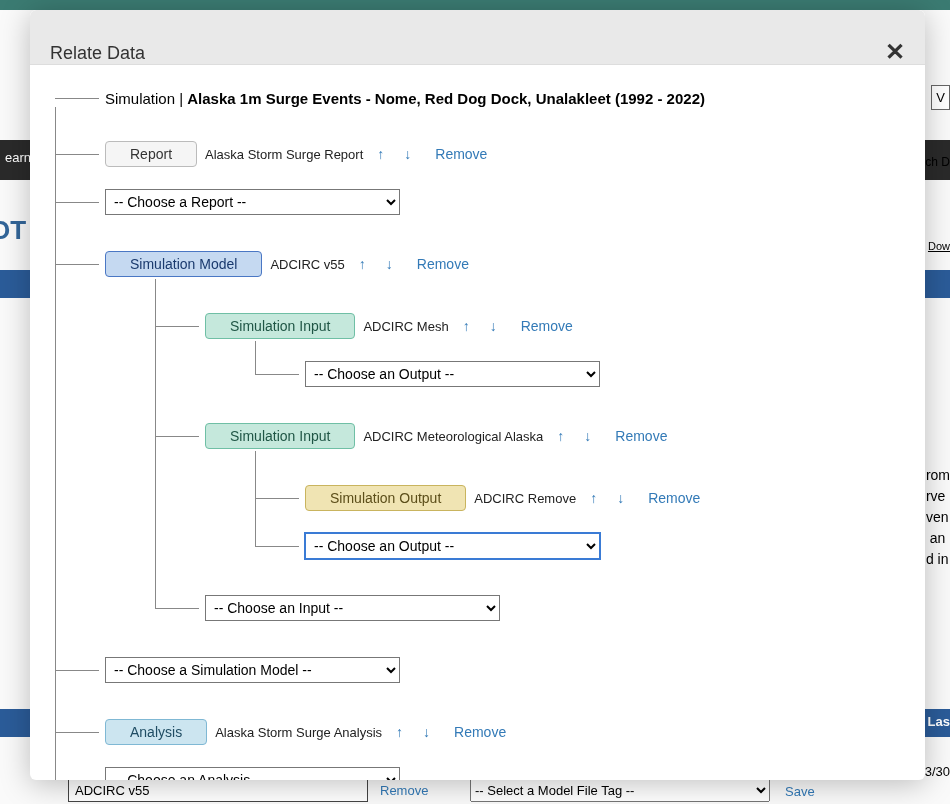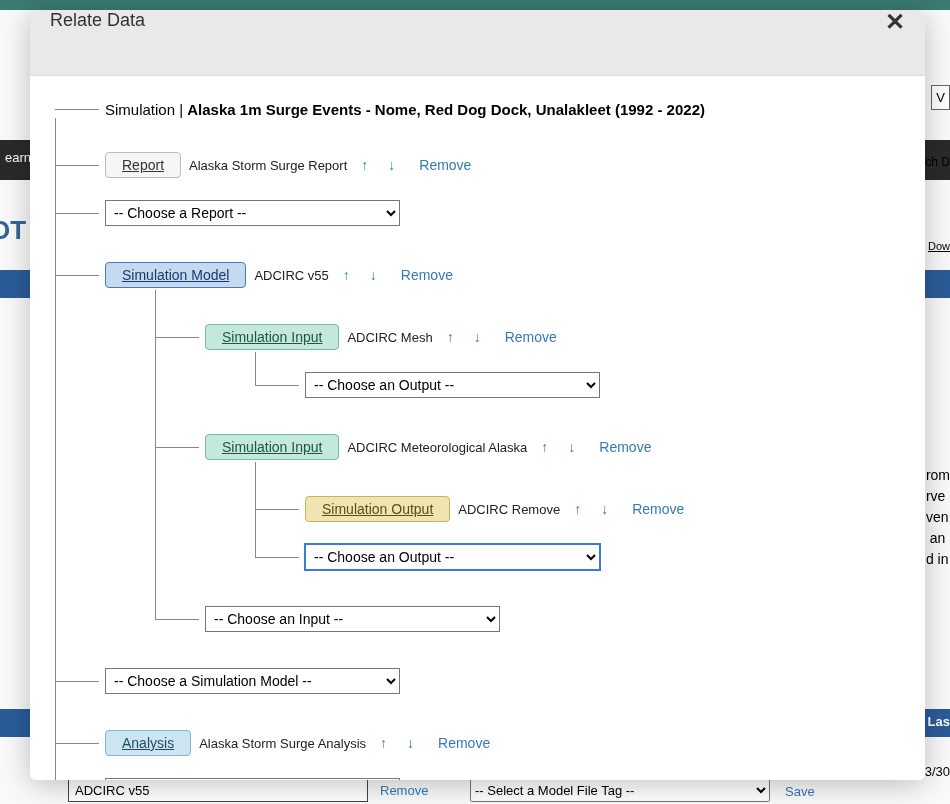--- a/index.html
+++ b/index.html
@@ -14,21 +14,21 @@
     .bottom-link { color: #337ab7; font-size: 13px; }
     .bottom-select { position:absolute; bottom:2px; left:470px; }
     .bottom-select select { width: 300px; height: 24px; font-size: 13px; }
     .save-text { position:absolute; bottom:5px; left: 785px; color:#337ab7; font-size:13px; }
     .date-frag { position:absolute; bottom: 25px; right: 0; font-size: 13px; }
     .right-frag { position:absolute; right: 0; top: 465px; font-size: 14px; line-height: 1.5; text-align:left;}
     .blue-bar { position:absolute; top: 270px; left:0; right:0; height: 28px; background: #2b5c99; }
     .blue-bar2 { position:absolute; top: 709px; left:0; right:0; height: 28px; background: #2b5c99; }
     
     .modal { position: absolute; top: 10px; left: 30px; right: 0; width: 895px; height: 770px; background: #fff; border-radius: 6px; box-shadow: 0 4px 30px rgba(0,0,0,0.25); overflow: hidden; }
-    .modal-header { height: 66px; background: #e9e9e9; border-bottom: 1px solid #ddd; display: flex; align-items: flex-start; justify-content: space-between; padding: 0 20px; border-radius: 6px 6px 0 0; }
+    .modal-header { height: 55px; background: #e9e9e9; border-bottom: 1px solid #ddd; display: flex; align-items: flex-end; justify-content: space-between; padding: 0 20px; border-radius: 6px 6px 0 0; }
     .modal-title { font-size: 18px; font-weight: 500; color: #333; }
     .close-btn { font-size: 24px; font-weight: 700; color: #333; cursor: pointer; line-height:1; }
     
     .modal-body { padding: 25px 45px 20px 25px; overflow-y: auto; height: 771px; }
     
     .tree { position: relative; }
     .root-label { font-size: 15px; }
     .root-label .pre { font-weight: 400; }
     .root-label .name { font-weight: 700; }
     
@@ -37,21 +37,21 @@
     li.tree-li { position: relative; padding-left: 50px; padding-top: 18px; }
     li.tree-li::before { content: ""; position: absolute; top: 0; left: 0; bottom: 0; border-left: 1px solid #888; }
     li.tree-li:last-child::before { bottom: auto; height: 34px; }
     li.tree-li::after { content: ""; position: absolute; top: 33px; left: 0; width: 44px; border-top: 1px solid #888; }
     li.tree-li.extra-top { padding-top: 32px; }
     li.tree-li.extra-top::after { top: 47px; }
     li.tree-li.extra-top:last-child::before { height: 48px; }
     
     .node-row { display: flex; align-items: center; gap: 8px; flex-wrap: wrap; min-height: 30px; }
     
-    .tag { display: inline-block; padding: 4px 16px; border-radius: 4px; font-size: 14px; border: 1px solid; white-space: nowrap; text-decoration: underline; }
+    .tag { display: inline-block; padding: 4px 24px; border-radius: 4px; font-size: 14px; border: 1px solid; white-space: nowrap; }
     .tag-report { background: #f5f5f5; border-color: #bbb; color: #333; }
     .tag-simmodel { background: #c5d9f1; border-color: #4a77c4; color: #1a3a6e; }
     .tag-siminput { background: #c5e8dc; border-color: #6fbfa5; color: #1f5545; }
     .tag-simoutput { background: #f0e4b3; border-color: #c9b45e; color: #5c4e1a; }
     .tag-analysis { background: #cce5f0; border-color: #7fb8d4; color: #1f4c63; }
     
     .node-text { font-size: 13px; color: #222; }
     
     .arrow { color: #337ab7; font-size: 14px; font-weight: 700; cursor: pointer; padding: 0 6px; }
     .remove { color: #337ab7; font-size: 14px; cursor: pointer; margin-left: 10px; }

